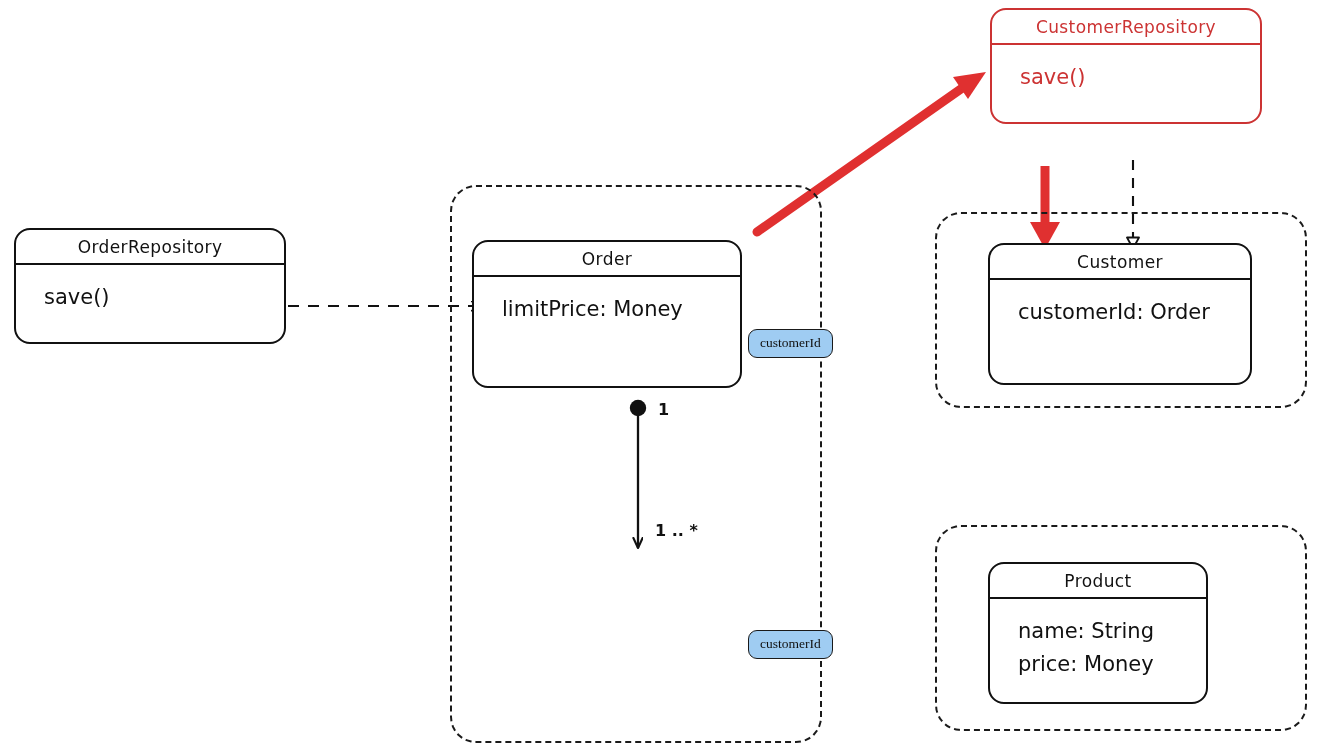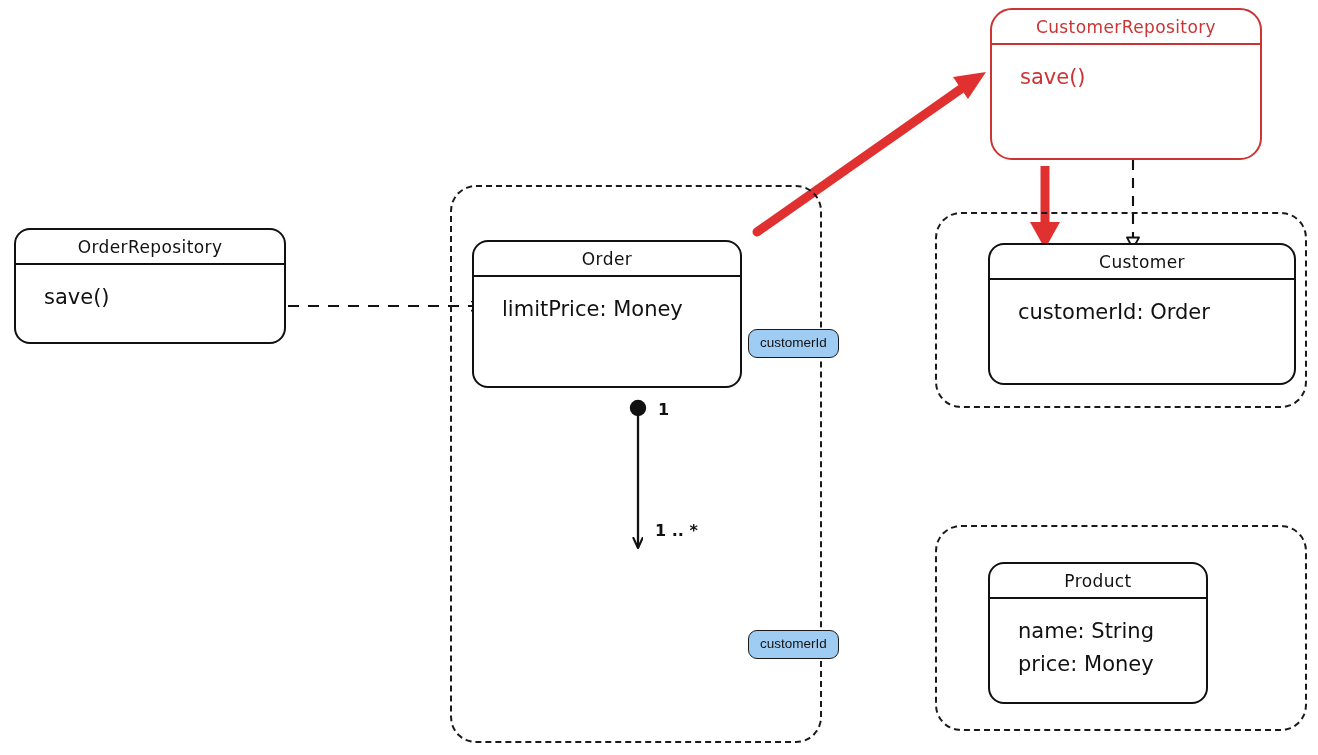--- a/index.html
+++ b/index.html
@@ -77,21 +77,21 @@
     color: #cc3333;
   }
 
   
   .badge {
     position: absolute;
     box-sizing: border-box;
     background: #9fccf2;
     border: 1.6px solid #1a1a1a;
     border-radius: 9px;
-    font-family: Liberation Sans, sans-serif;
+    font-family: Liberation Serif, serif;
     font-size: 13.5px;
     color: #111111;
     padding: 6px 11px 7px 11px;
     white-space: nowrap;
     line-height: 1;
   }
 
   
   .edge-label {
     position: absolute;
@@ -160,28 +160,28 @@
   <div class="clsbox" style="left:472px; top:240px; width:270px; height:148px;">
     <div class="cls-title">Order</div>
     <div class="cls-body">
       <div class="cls-attr">limitPrice: Money</div>
     </div>
   </div>
   <div class="badge" style="left:748px; top:329px;">customerId</div>
 
   <div class="badge" style="left:748px; top:630px;">customerId</div>
 
-  <div class="clsbox red" style="left:990px; top:8px; width:272px; height:152px;border-radius:22px;">
+  <div class="clsbox red" style="left:990px; top:8px; width:272px; height:116px;">
     <div class="cls-title">CustomerRepository</div>
     <div class="cls-body">
       <div class="cls-attr">save()</div>
     </div>
   </div>
 
-  <div class="clsbox" style="left:988px; top:243px; width:308px; height:142px;">
+  <div class="clsbox" style="left:988px; top:243px; width:264px; height:142px;">
     <div class="cls-title">Customer</div>
     <div class="cls-body">
       <div class="cls-attr">customerId: Order</div>
     </div>
   </div>
 
   <div class="clsbox" style="left:988px; top:562px; width:220px; height:142px;">
     <div class="cls-title">Product</div>
     <div class="cls-body">
       <div class="cls-attr">name: String</div>

